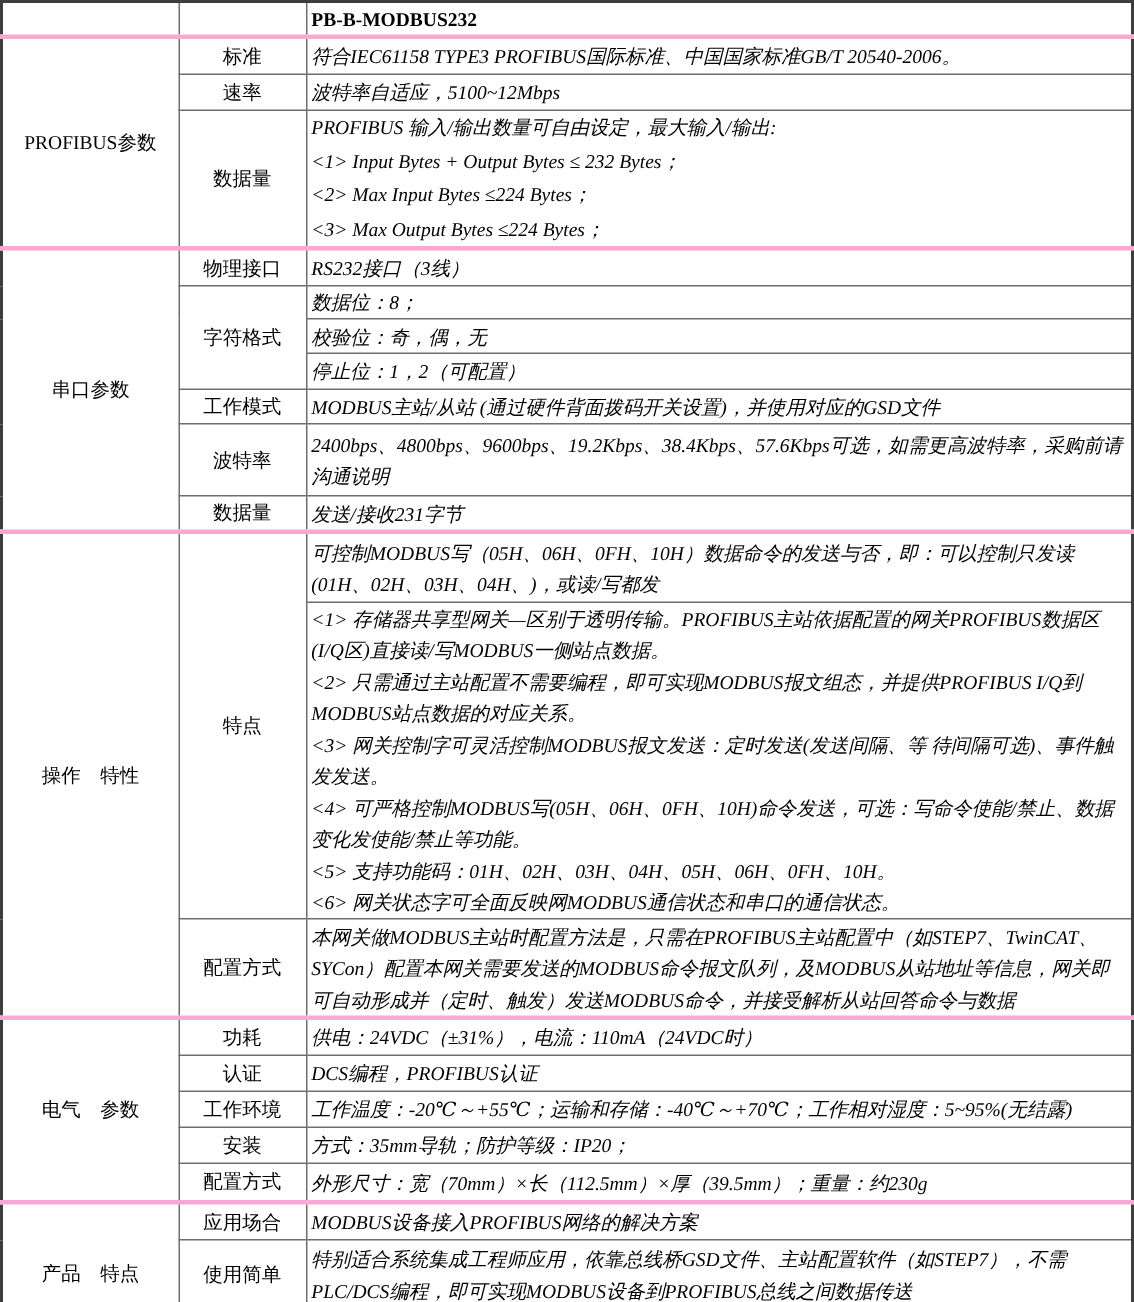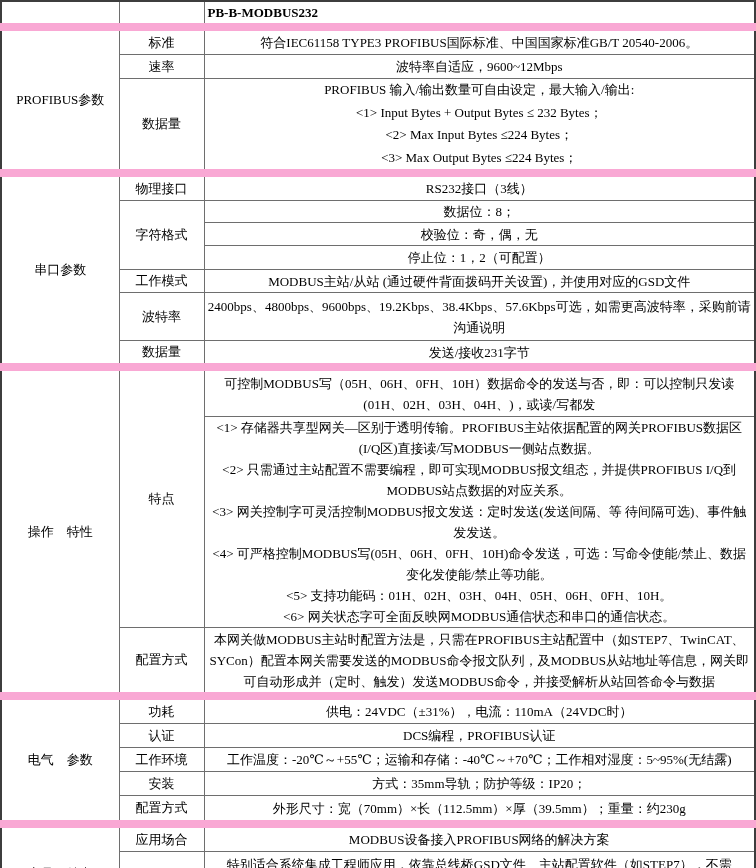--- a/index.html
+++ b/index.html
@@ -12,23 +12,23 @@
     font-size: 13px;
     color: #000;
     border: 2px solid #3d3d3d;
   }
   table.spec-table td {
     border: 1px solid #6e6e6e;
     vertical-align: middle;
     overflow: hidden;
     word-break: break-word;
   }
-  tr.sec > td { border-top: 8px solid #f9a8d4; }
+  tr.sec > td { border-top: 3px solid #f9a8d4; }
   td.lbl { text-align: center; padding: 0 2px; }
-  td.val { text-align: center; padding: 0 3px; line-height: 21px; }
+  td.val { text-align: left; padding: 0 3px; line-height: 21px; font-style: italic; }
   td.title-cell { text-align: left; font-weight: bold; padding: 0 3px; }
   td.val .line { line-height: 22.5px; }
   td.val .para { line-height: 21px; }
 </style>
 </head>
 <body>
 
 <div class="page">
   <table class="spec-table">
     <colgroup>
@@ -44,21 +44,21 @@
       <td class="title-cell">PB-B-MODBUS232</td>
     </tr>
 
     <tr class="sec">
       <td class="lbl" rowspan="3">PROFIBUS参数</td>
       <td class="lbl" style="height:23px">标准</td>
       <td class="val">符合IEC61158 TYPE3 PROFIBUS国际标准、中国国家标准GB/T 20540-2006。</td>
     </tr>
     <tr>
       <td class="lbl" style="height:23px">速率</td>
-      <td class="val">波特率自适应，9600~12Mbps</td>
+      <td class="val">波特率自适应，5100~12Mbps</td>
     </tr>
     <tr>
       <td class="lbl" style="height:90px">数据量</td>
       <td class="val">
         <div class="line">PROFIBUS 输入/输出数量可自由设定，最大输入/输出:</div>
         <div class="line">&lt;1&gt; Input Bytes + Output Bytes ≤ 232 Bytes；</div>
         <div class="line">&lt;2&gt; Max Input Bytes ≤224 Bytes；</div>
         <div class="line">&lt;3&gt; Max Output Bytes ≤224 Bytes；</div>
       </td>
     </tr>

